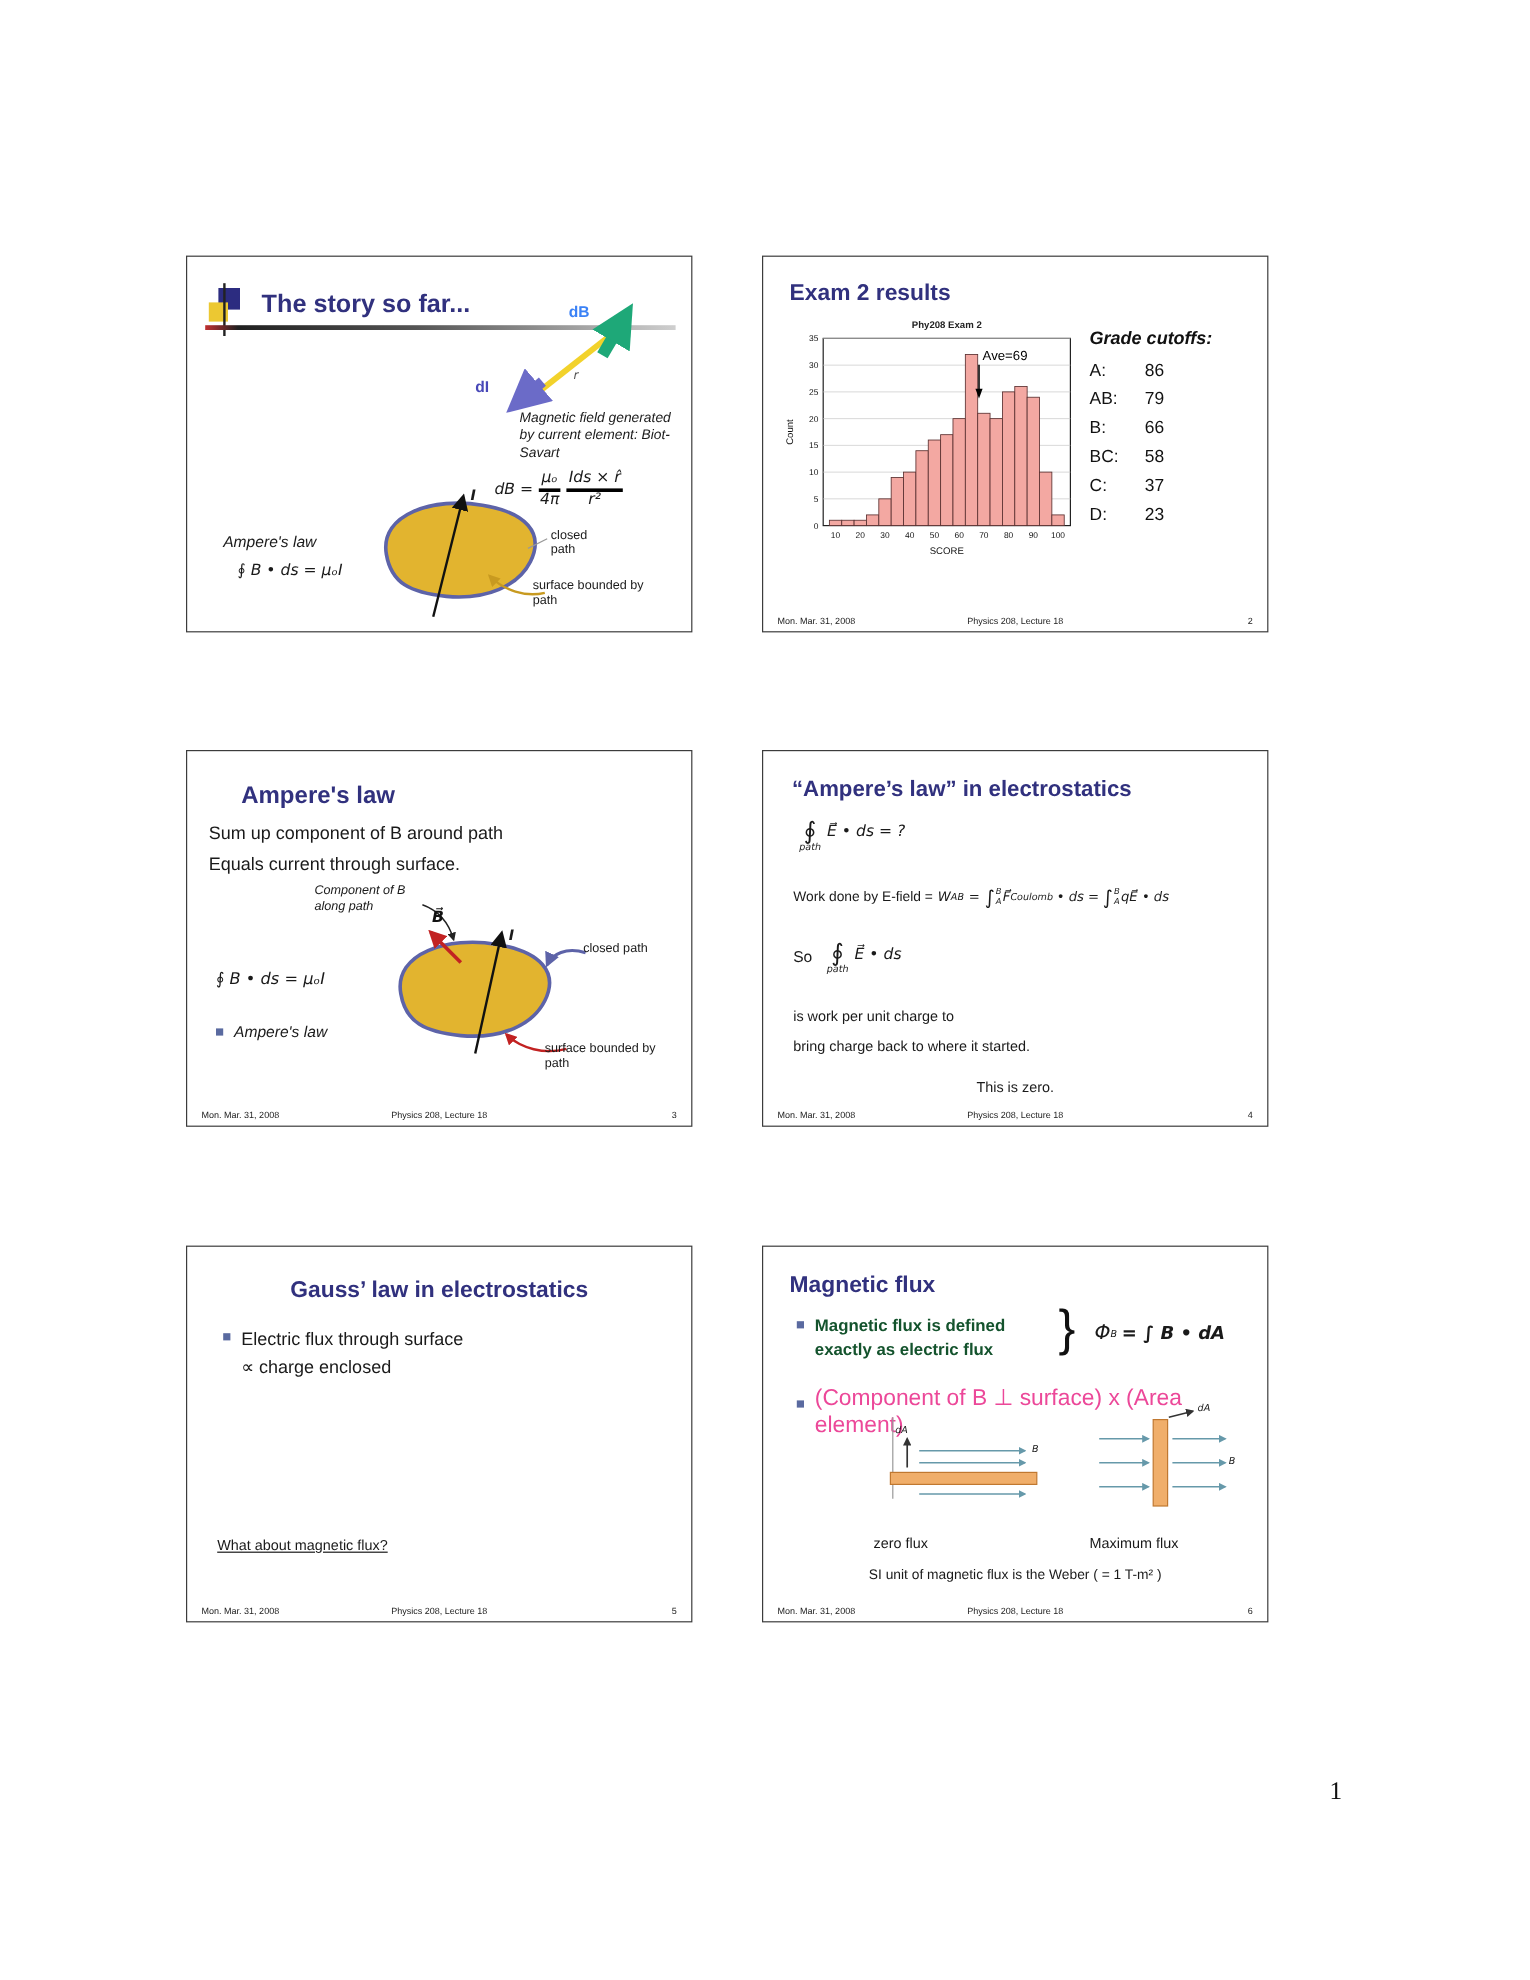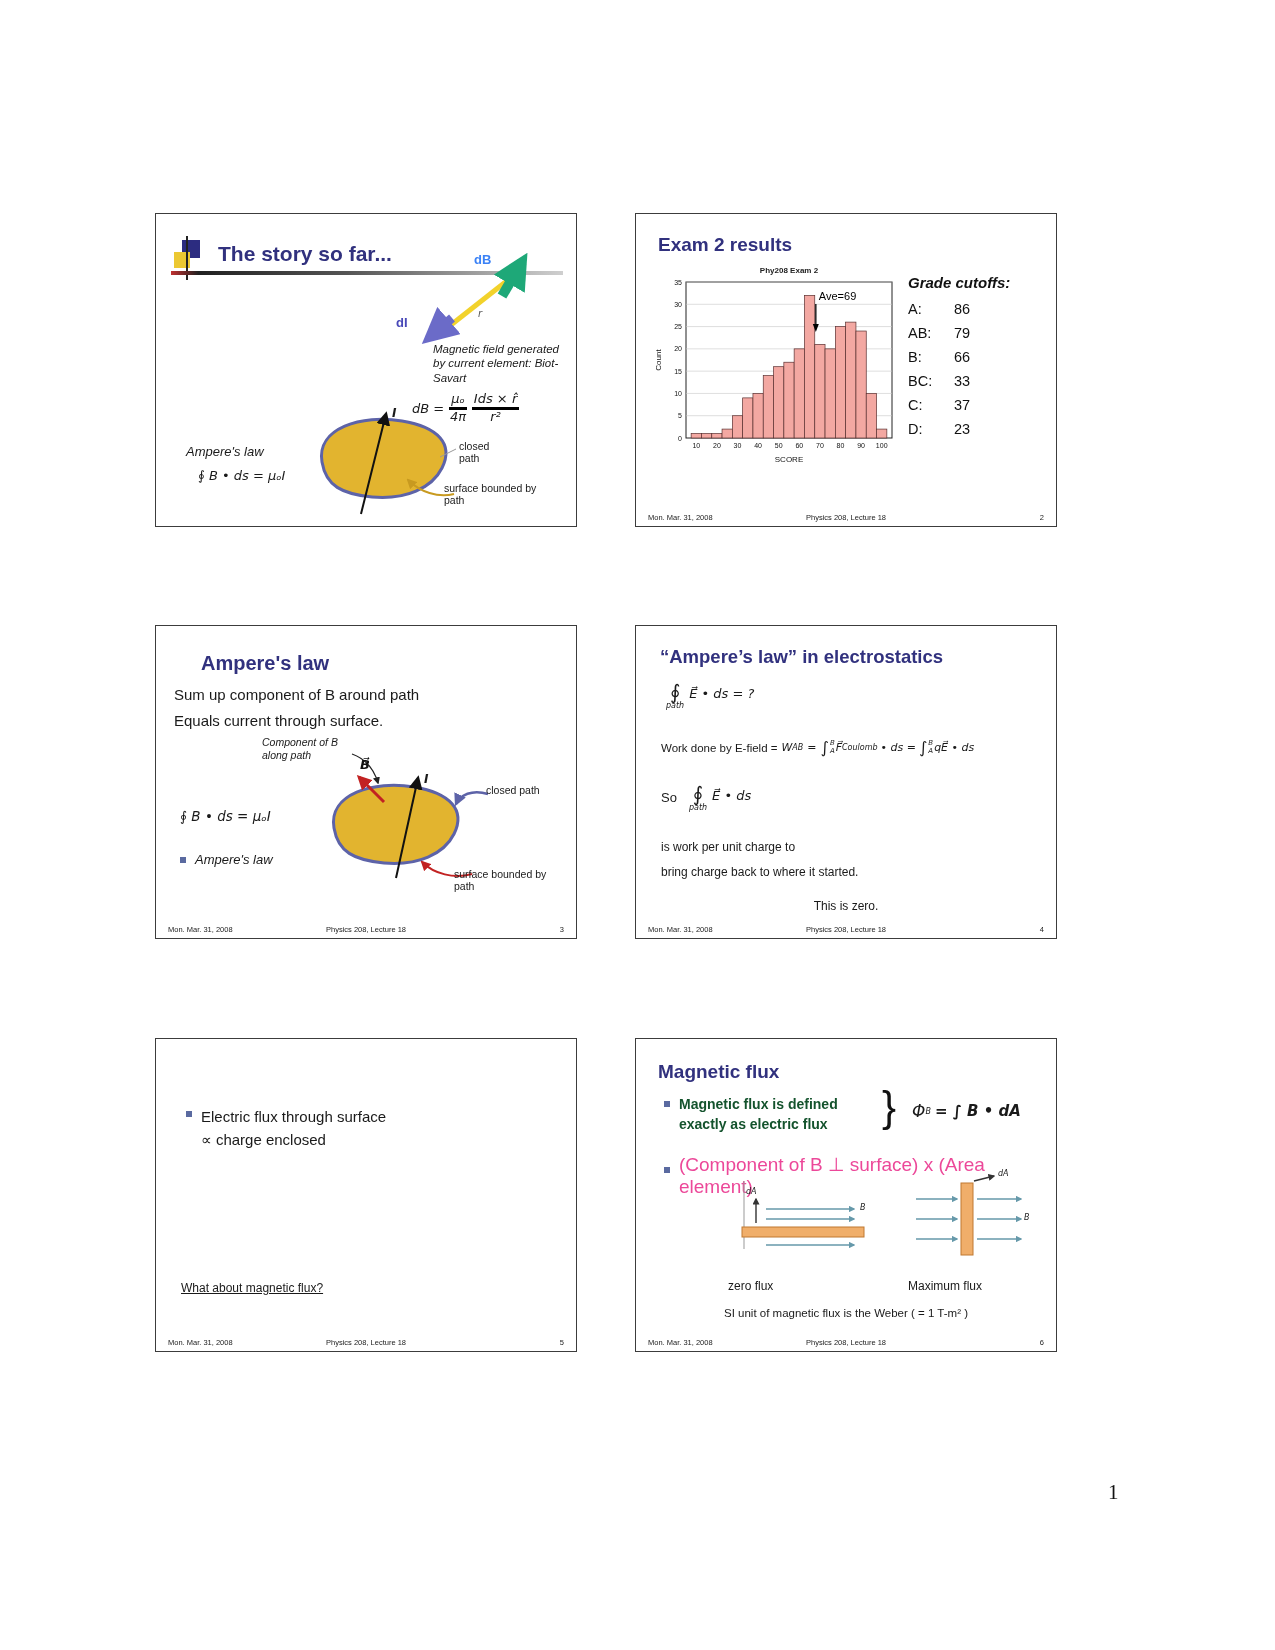--- a/index.html
+++ b/index.html
@@ -151,21 +151,21 @@
       <div class="cutoff-row">
           <span class="g">AB:</span>
           <span>79</span>
         </div>
       <div class="cutoff-row">
           <span class="g">B:</span>
           <span>66</span>
         </div>
       <div class="cutoff-row">
           <span class="g">BC:</span>
-          <span>33</span>
+          <span>58</span>
         </div>
       <div class="cutoff-row">
           <span class="g">C:</span>
           <span>37</span>
         </div>
       <div class="cutoff-row">
           <span class="g">D:</span>
           <span>23</span>
         </div>
     </div>
@@ -271,20 +271,21 @@
     <div class="lbl" style="left:0;top:273px;width:100%;text-align:center;font-size:12px;">This is zero.</div>
 
     <div class="footer">
       <span class="f-date">Mon. Mar. 31, 2008</span>
       <span class="f-course">Physics 208, Lecture 18</span>
       <span class="f-page">4</span>
     </div>
   </div>
 
   <div class="slide" style="left:155px;top:1038px;">
+    <div class="lbl slide-title" style="left:0;top:26px;width:100%;text-align:center;font-size:19px;">Gauss’ law in electrostatics</div>
     <div class="lbl" style="left:30px;top:66px;display:flex;align-items:flex-start;gap:9px;">
       <span class="bullet-sq" style="margin-top:6px;"></span>
       <span style="font-size:15px;line-height:1.55;">
         <span style="display:block;">Electric flux through surface</span>
         <span style="display:block;">∝ charge enclosed</span>
       </span>
     </div>
     <div class="lbl" style="left:25px;top:242px;font-size:12px;text-decoration:underline;">What about magnetic flux?</div>
     <div class="footer">
       <span class="f-date">Mon. Mar. 31, 2008</span>

